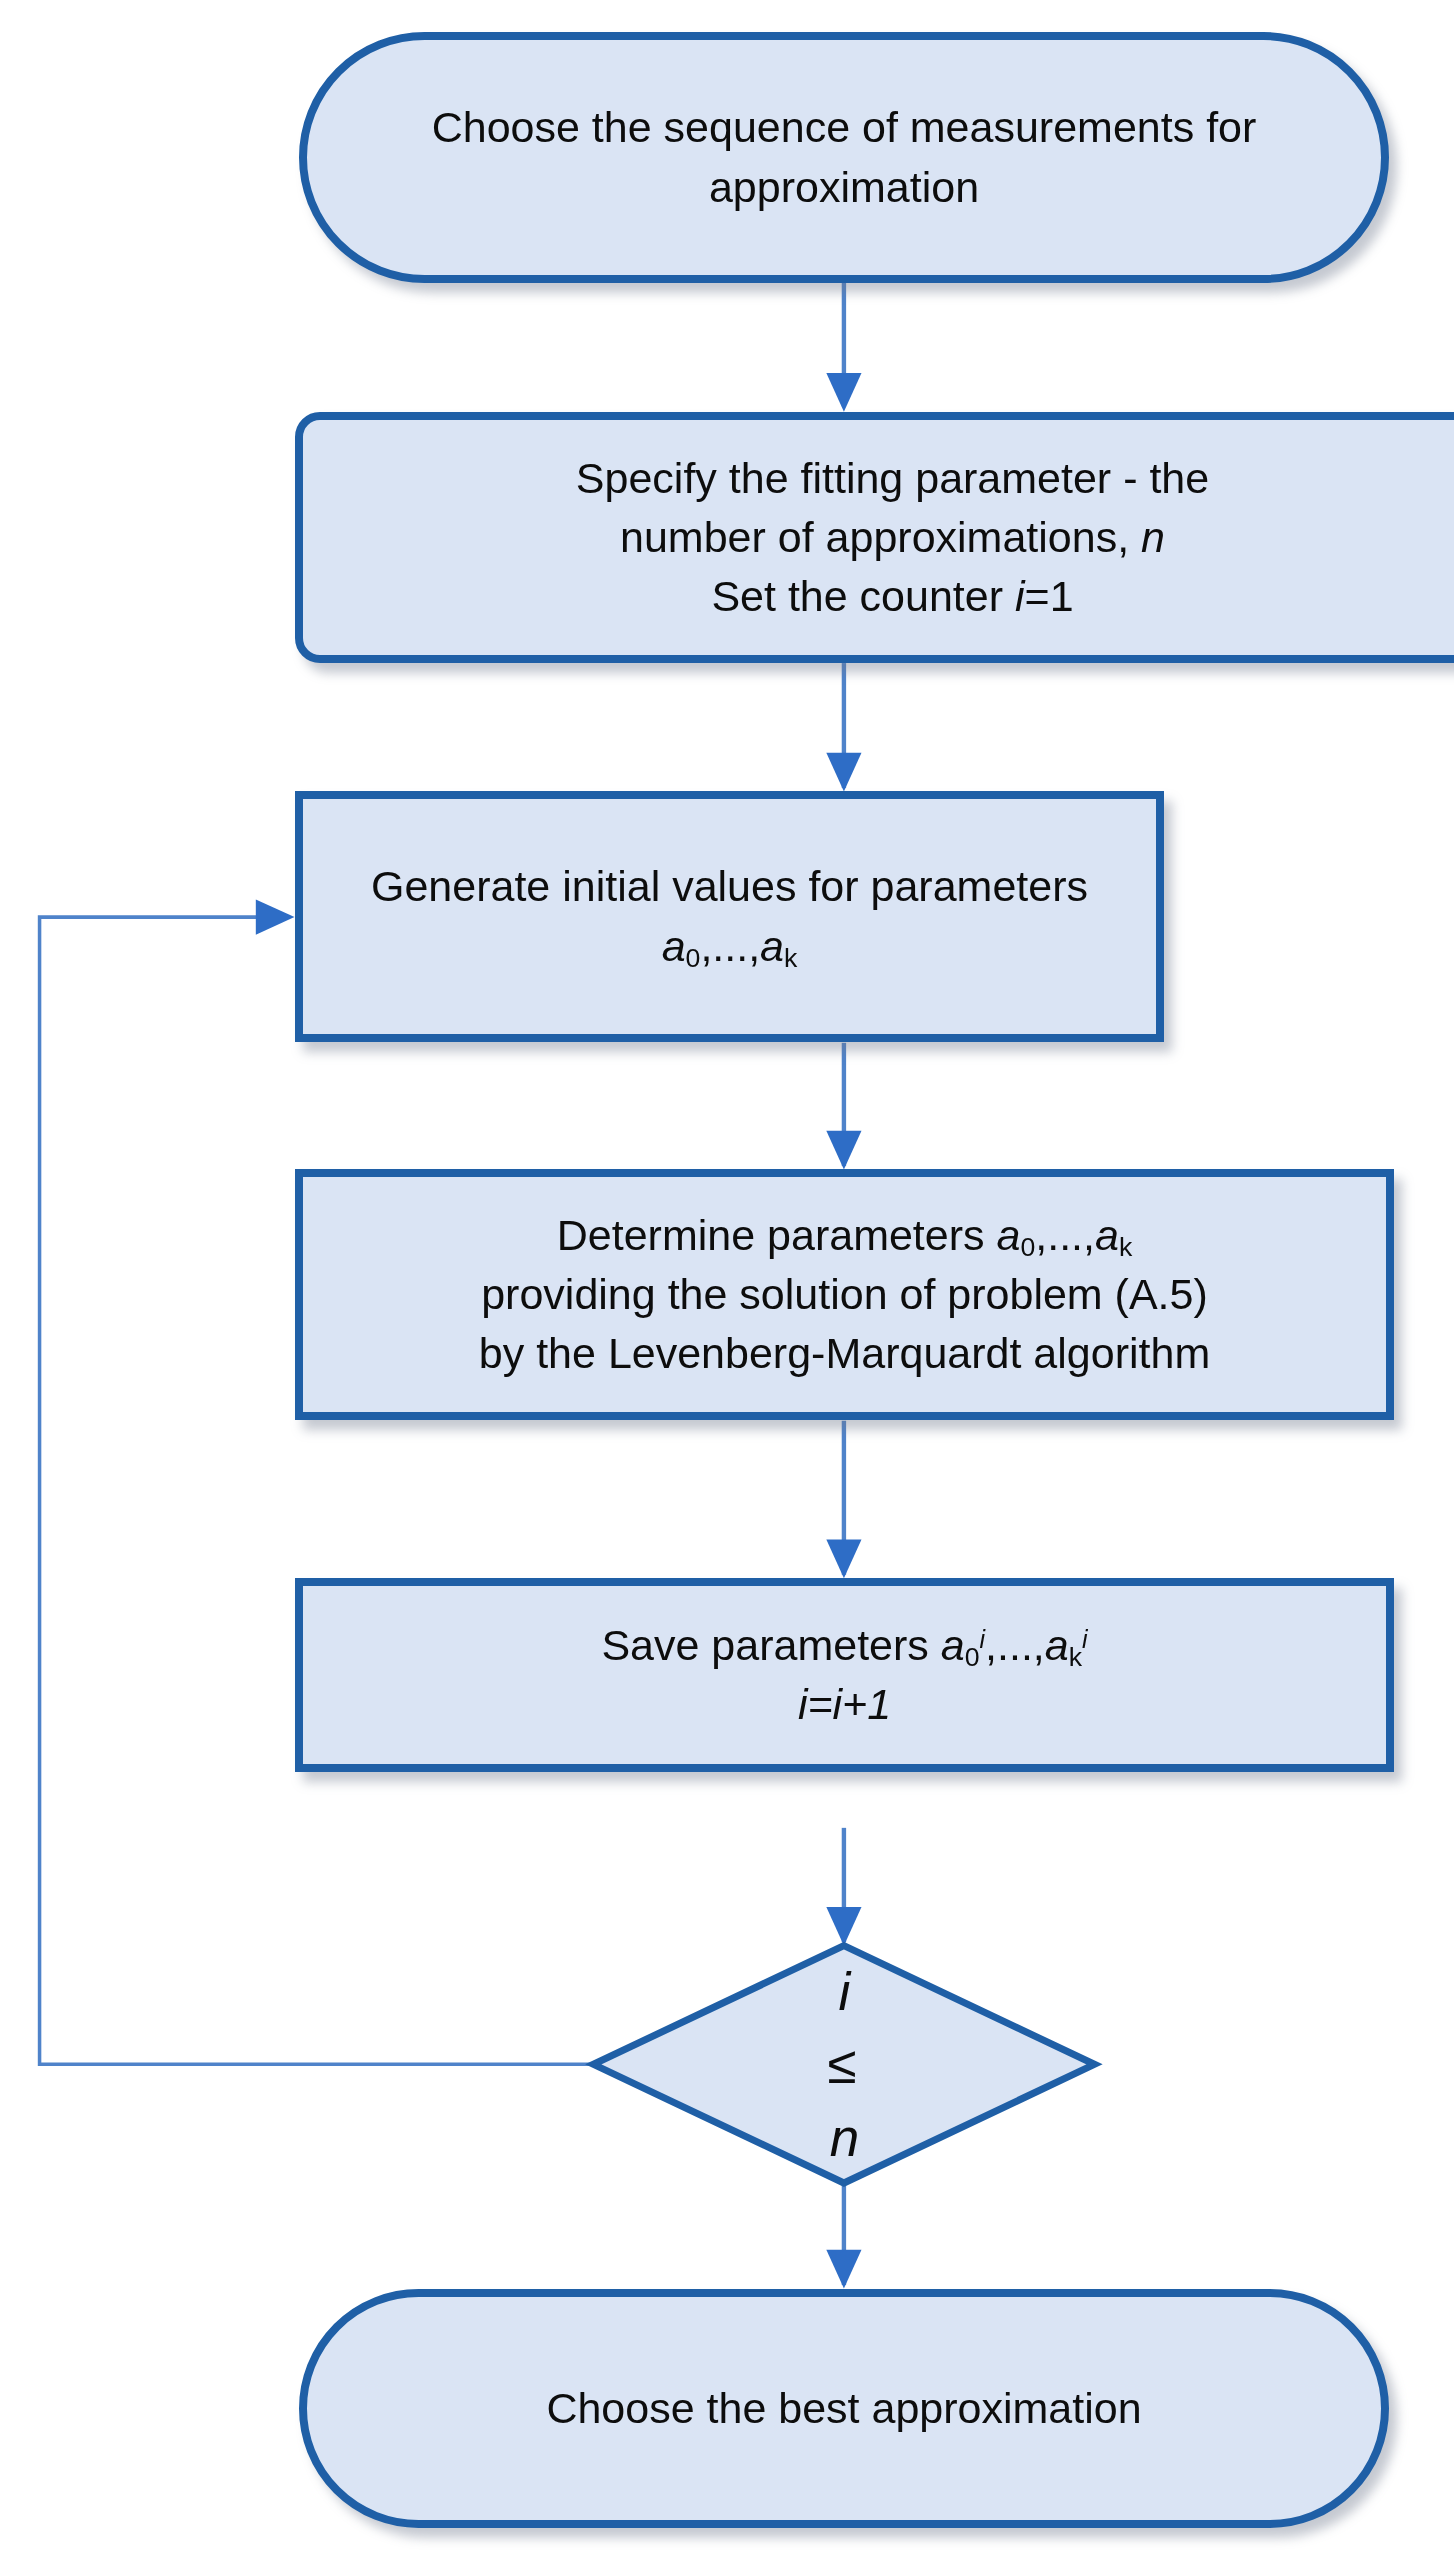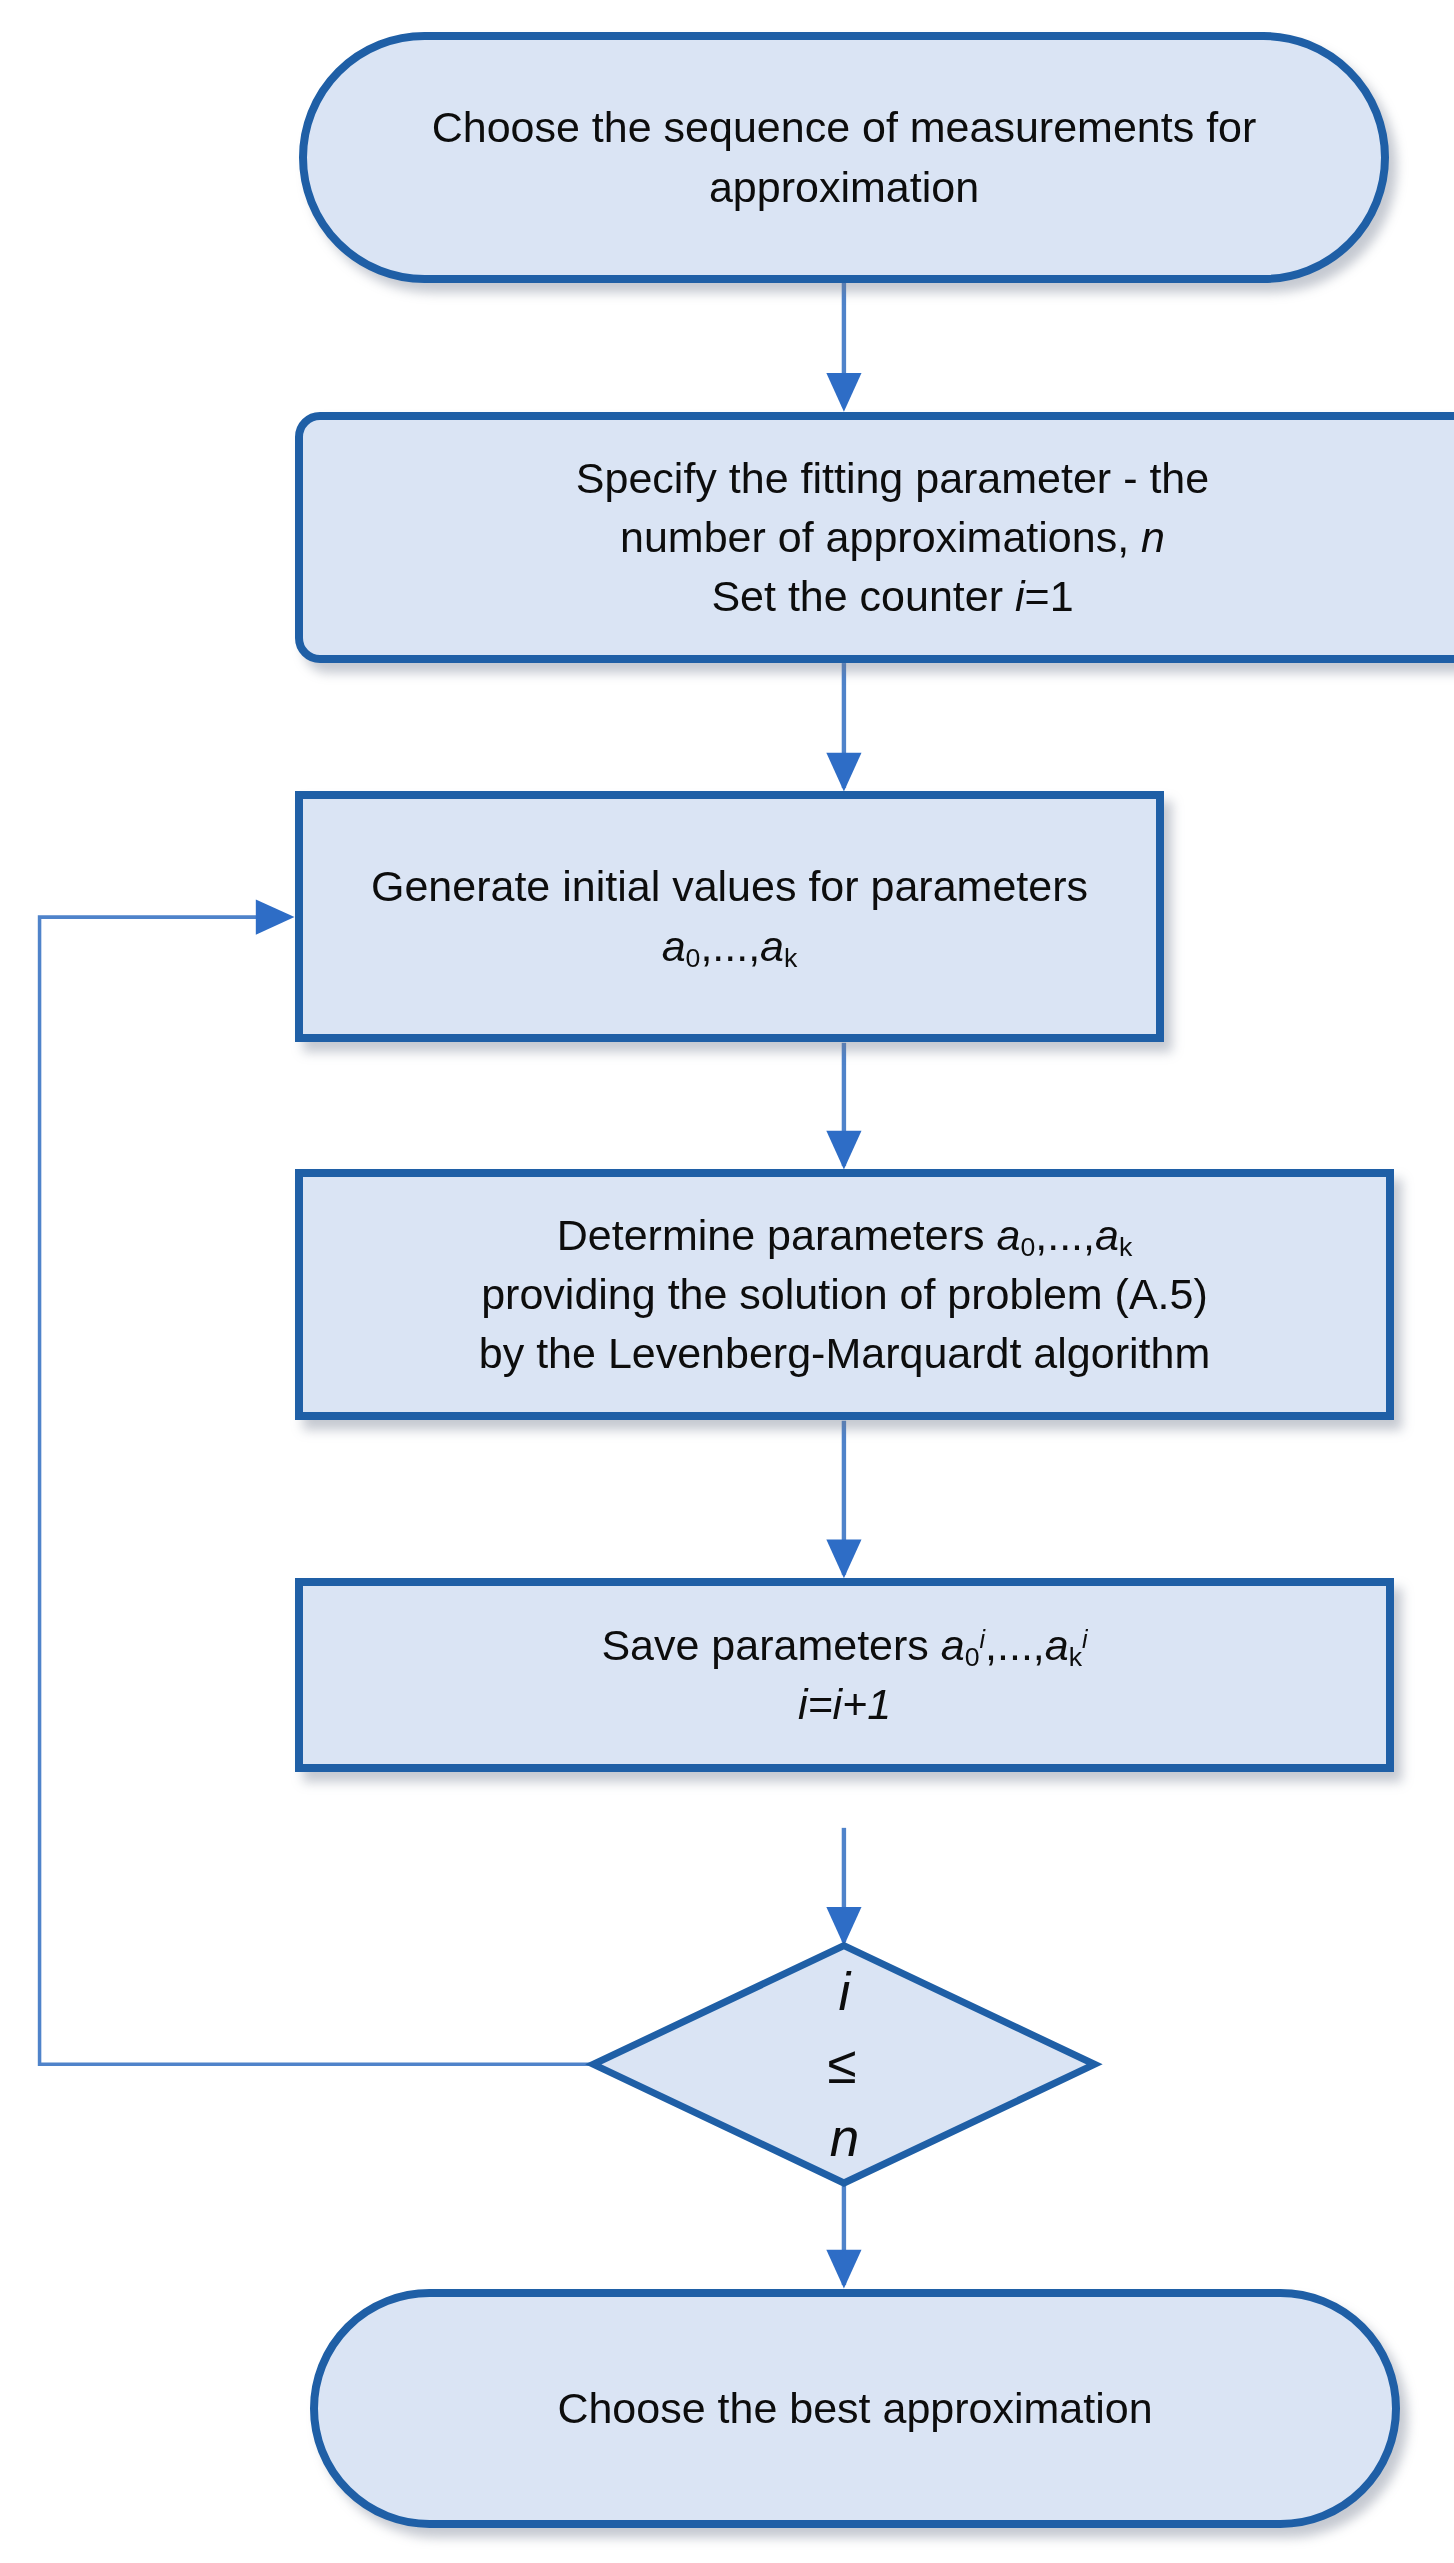--- a/index.html
+++ b/index.html
@@ -46,21 +46,21 @@
   sub{font-size:0.62em;line-height:0;vertical-align:-0.22em;}
   sup{font-size:0.58em;line-height:0;vertical-align:0.5em;font-style:italic;}
   .op{margin:0 14px 0 8.8px;}
 
   
   #n-start{left:299px;top:32px;width:1090px;height:251px;}
   #n-specify{left:295px;top:412px;width:1195px;height:251px;border-radius:25px;}
   #n-generate{left:295px;top:791px;width:869px;height:251px;}
   #n-determine{left:295px;top:1169px;width:1099px;height:251px;text-align:right;}
   #n-save{left:295px;top:1578px;width:1099px;height:194px;}
-  #n-end{left:310px;top:2289px;width:1090px;height:239px;border-radius:123px;}
+  #n-end{left:299px;top:2289px;width:1090px;height:239px;border-radius:123px;}
 </style>
 </head>
 <body>
 
 <div class="page">
 
   <svg class="overlay" viewBox="0 0 1654 2915" xmlns="http://www.w3.org/2000/svg">
 
     <line class="connector" x1="960" y1="320" x2="960" y2="462"></line>
     <polygon class="arrowhead" points="940,424 980,424 960,468"></polygon>

